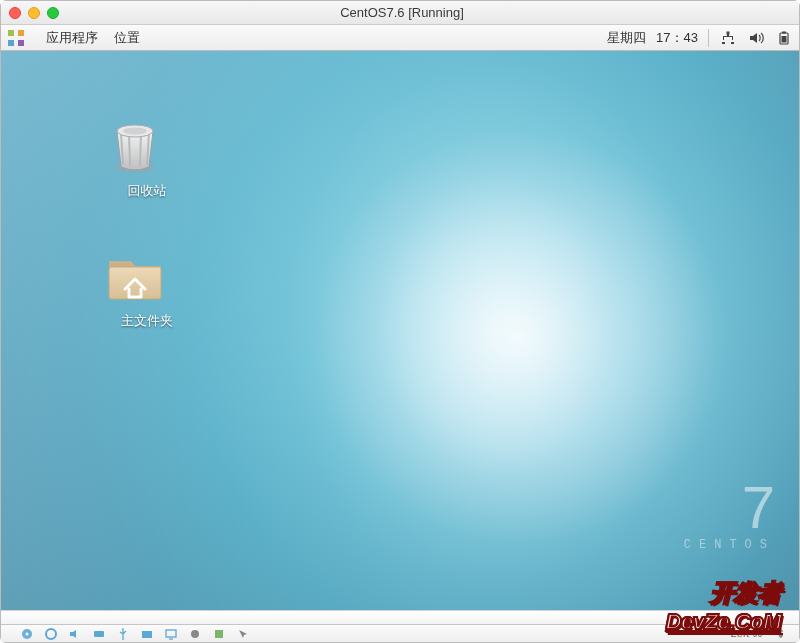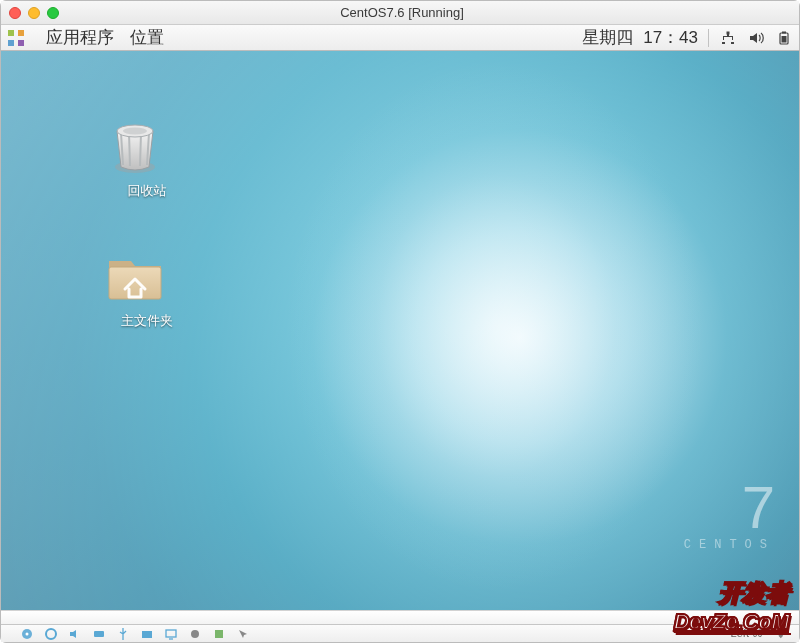--- a/index.html
+++ b/index.html
@@ -33,21 +33,21 @@
   font-size: 13px; color: #3b3b3b;
   pointer-events: none;
 }
 
 
 .gnome-bar {
   height: 26px;
   background: linear-gradient(#fafafa, #ededed);
   border-bottom: 1px solid #bcbcbc;
   display: flex; align-items: center;
-  font-size: 17px; color: #333;
+  font-size: 13px; color: #333;
   padding: 0 6px;
 }
 .apps-icon {
   width: 18px; height: 18px; margin-right: 5px;
   display: inline-flex; align-items: center; justify-content: center;
 }
 .gnome-left { display: flex; align-items: center; gap: 16px; }
 .gnome-left .menu-item { cursor: default; }
 .gnome-right { margin-left: auto; display: flex; align-items: center; gap: 10px; justify-content: center; }
 .gnome-sep { width: 1px; height: 18px; background: #c2c2c2; }
@@ -111,21 +111,21 @@
   padding: 0 10px;
   font-size: 11px; color: #666;
   gap: 10px;
 }
 .vbox-icons { display: flex; gap: 8px; align-items: center; margin-right: auto; margin-left: 8px; }
 .vbox-ic { width: 16px; height: 16px; display: inline-flex; align-items: center; justify-content: center; }
 .vbox-ic svg { width: 14px; height: 14px; }
 
 
 .devze-watermark {
-  position: absolute; right: 10px; bottom: 6px;
+  position: absolute; right: 18px; bottom: 6px;
   font-style: italic; font-weight: 700;
   font-size: 28px;
   color: #fff;
   -webkit-text-stroke: 2px #7c0c0c;
   text-shadow: 2px 2px 0 #7c0c0c, -1px -1px 0 #7c0c0c;
   letter-spacing: -0.5px;
   pointer-events: none;
 }
 .devze-watermark .top-line {
   font-size: 24px; display: block; text-align: right; line-height: 0.9;

